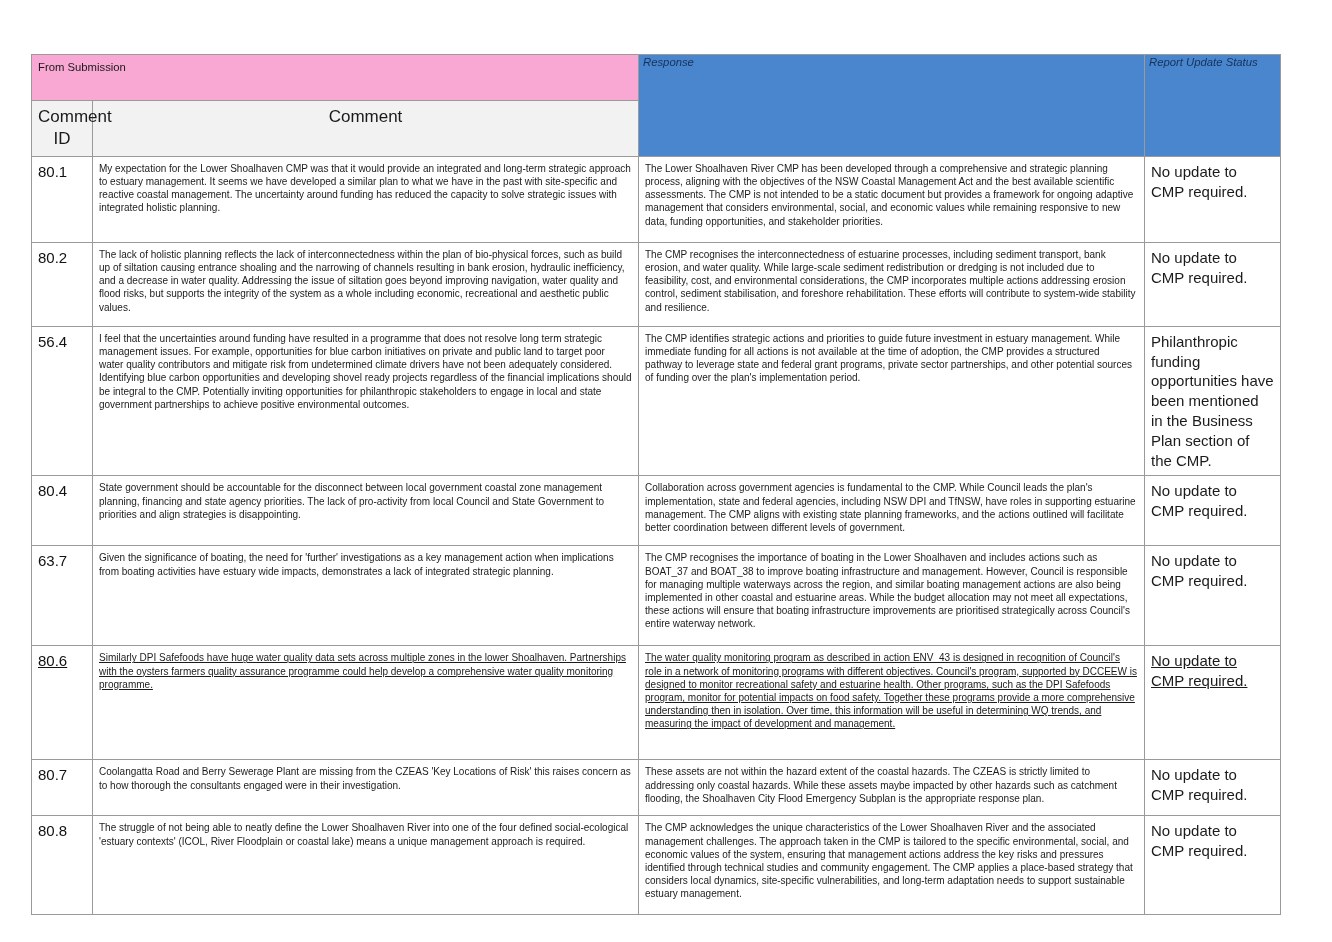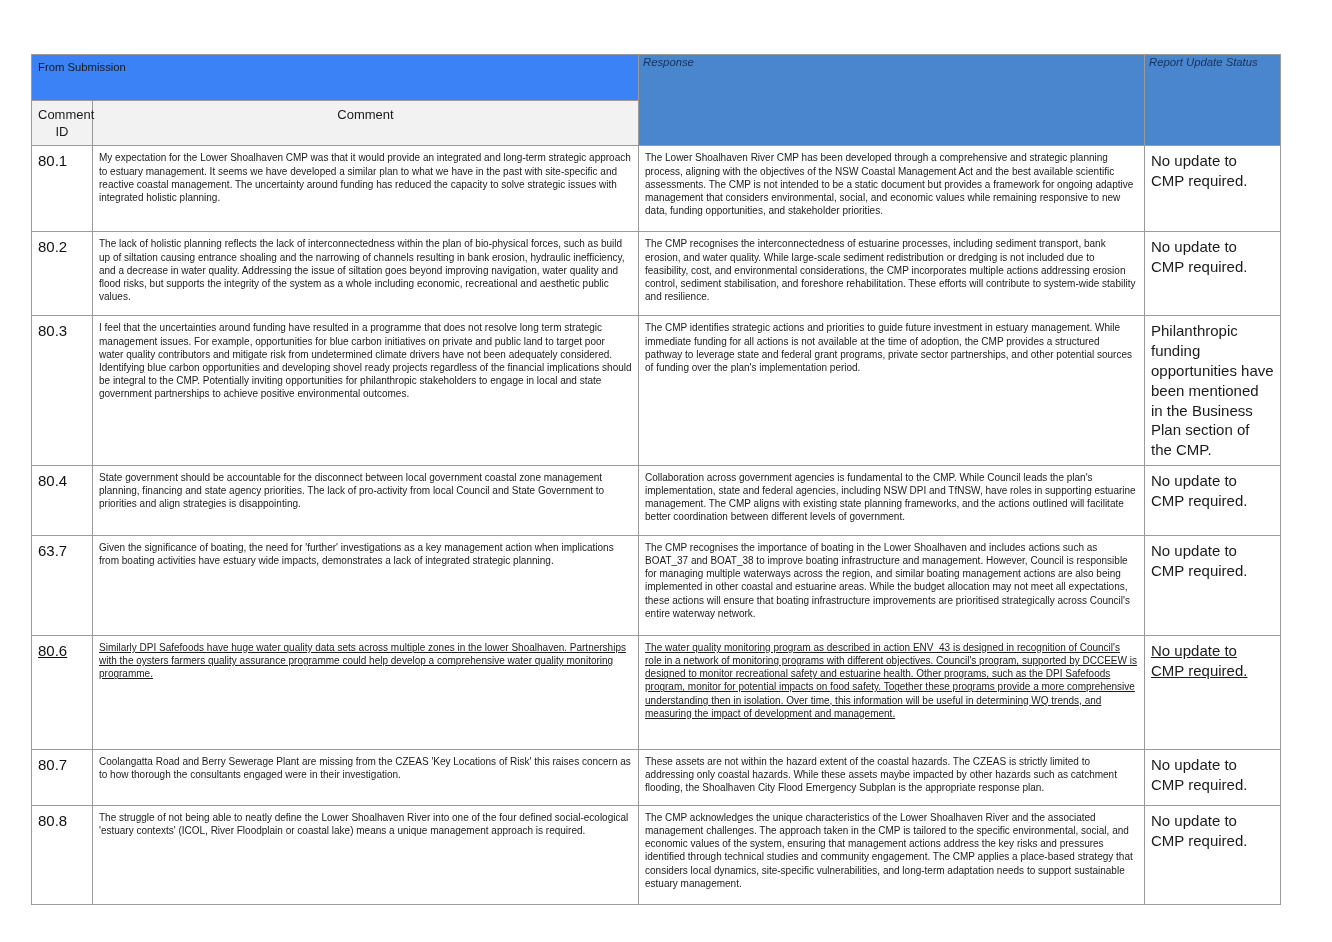--- a/index.html
+++ b/index.html
@@ -45,21 +45,21 @@
     text-align: left;
   }
   
   col.c-id      { width: 61px; }
   col.c-comment { width: 546px; }
   col.c-resp    { width: 506px; }
   col.c-status  { width: 136px; }
 
   
   .hdr-from {
-    background: #3b82f6;
+    background: #f9a8d4;
     text-align: center;
     vertical-align: middle;
     height: 46px;
     padding-top: 7px;
     font-size: 11.3px;
     color: #1a1a1a;
   }
   .hdr-blue {
     background: #4a86cd;
     color: #15325c;
@@ -74,21 +74,21 @@
   }
   .hdr-blue .hdr-blue-label {
     display: block;
     padding: 0 4px;
   }
   
   .hdr-sub {
     background: #f2f2f2;
     vertical-align: middle;
     height: 44px;
-    font-size: 13px;
+    font-size: 17px;
     color: #1a1a1a;
   }
   .hdr-sub.center { text-align: center; }
 
   td.cell-id {
     font-size: 15px;
     color: #111;
     padding-top: 6px;
   }
   td.cell-text {
@@ -144,21 +144,21 @@
           <td class="cell-text">The Lower Shoalhaven River CMP has been developed through a comprehensive and strategic planning process, aligning with the objectives of the NSW Coastal Management Act and the best available scientific assessments. The CMP is not intended to be a static document but provides a framework for ongoing adaptive management that considers environmental, social, and economic values while remaining responsive to new data, funding opportunities, and stakeholder priorities.</td>
           <td class="cell-status">No update to CMP required.</td>
         </tr>
         <tr class="row-80-2">
           <td class="cell-id">80.2</td>
           <td class="cell-text">The lack of holistic planning reflects the lack of interconnectedness within the plan of bio-physical forces, such as build up of siltation causing entrance shoaling and the narrowing of channels resulting in bank erosion, hydraulic inefficiency, and a decrease in water quality. Addressing the issue of siltation goes beyond improving navigation, water quality and flood risks, but supports the integrity of the system as a whole including economic, recreational and aesthetic public values.</td>
           <td class="cell-text">The CMP recognises the interconnectedness of estuarine processes, including sediment transport, bank erosion, and water quality. While large-scale sediment redistribution or dredging is not included due to feasibility, cost, and environmental considerations, the CMP incorporates multiple actions addressing erosion control, sediment stabilisation, and foreshore rehabilitation. These efforts will contribute to system-wide stability and resilience.</td>
           <td class="cell-status">No update to CMP required.</td>
         </tr>
         <tr class="row-80-3">
-          <td class="cell-id">80.3</td>
+          <td class="cell-id">56.4</td>
           <td class="cell-text">I feel that the uncertainties around funding have resulted in a programme that does not resolve long term strategic management issues. For example, opportunities for blue carbon initiatives on private and public land to target poor water quality contributors and mitigate risk from undetermined climate drivers have not been adequately considered. Identifying blue carbon opportunities and developing shovel ready projects regardless of the financial implications should be integral to the CMP. Potentially inviting opportunities for philanthropic stakeholders to engage in local and state government partnerships to achieve positive environmental outcomes.</td>
           <td class="cell-text">The CMP identifies strategic actions and priorities to guide future investment in estuary management. While immediate funding for all actions is not available at the time of adoption, the CMP provides a structured pathway to leverage state and federal grant programs, private sector partnerships, and other potential sources of funding over the plan's implementation period.</td>
           <td class="cell-status">Philanthropic funding opportunities have been mentioned in the Business Plan section of the CMP.</td>
         </tr>
         <tr class="row-80-4">
           <td class="cell-id">80.4</td>
           <td class="cell-text">State government should be accountable for the disconnect between local government coastal zone management planning, financing and state agency priorities. The lack of pro-activity from local Council and State Government to priorities and align strategies is disappointing.</td>
           <td class="cell-text">Collaboration across government agencies is fundamental to the CMP. While Council leads the plan's implementation, state and federal agencies, including NSW DPI and TfNSW, have roles in supporting estuarine management. The CMP aligns with existing state planning frameworks, and the actions outlined will facilitate better coordination between different levels of government.</td>
           <td class="cell-status">No update to CMP required.</td>
         </tr>

